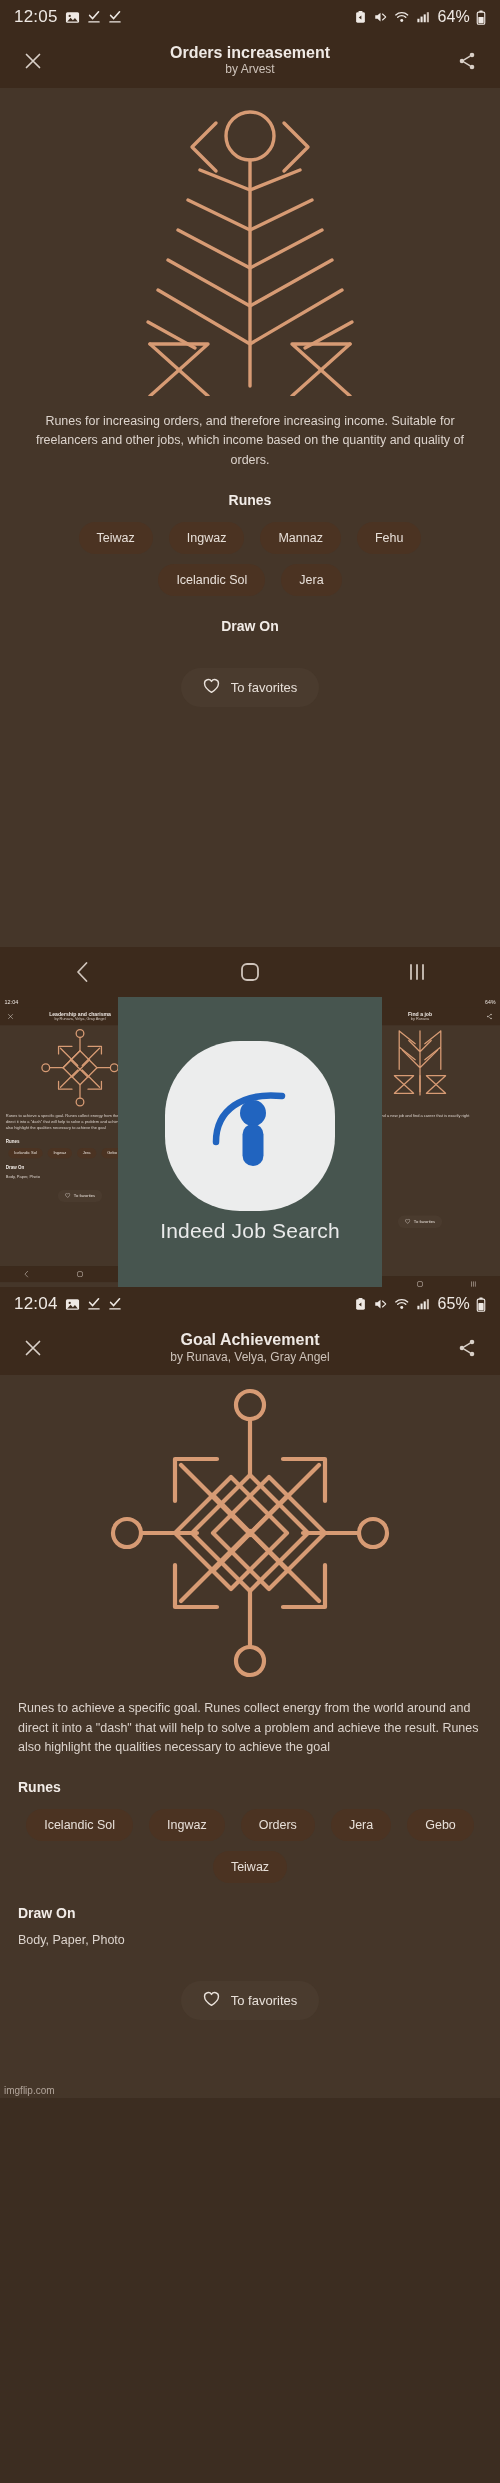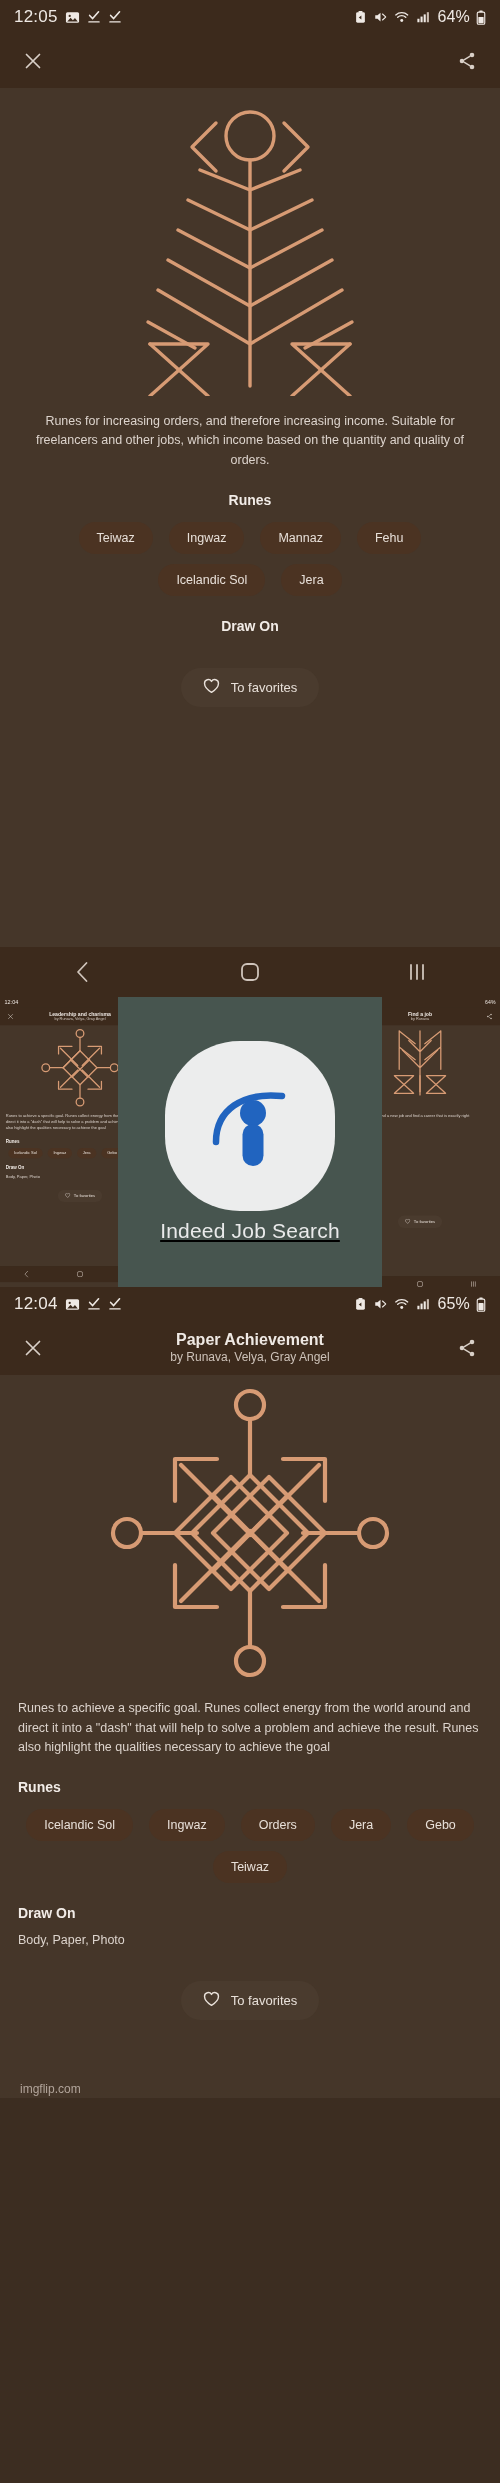--- a/index.html
+++ b/index.html
@@ -155,40 +155,39 @@
   .indeed-card {
     position: absolute;
     left: 118px; top: 0;
     width: 264px; height: 290px;
     background: #47554f;
     display: flex;
     flex-direction: column;
     align-items: center;
     justify-content: center;
     gap: 8px;
-    text-decoration: underline;
   }
   .indeed-logo {
     width: 170px; height: 170px;
     background: #eceded;
     border-radius: 44%;
     display: flex; align-items: center; justify-content: center;
   }
   .indeed-name {
     color: #e9eaea;
     font-size: 21px;
     letter-spacing: .2px;
   }
 
   .watermark {
     position: absolute;
-    left: 20px;
+    left: 4px;
     bottom: 2px;
     color: #b7aaa0;
-    font-size: 12px;
+    font-size: 10px;
     opacity: .95;
   }
   .gapfill { background: #453629; }
 </style>
 </head>
 <body>
 
 <div class="page">
 
   <div class="statusbar">
@@ -254,20 +253,22 @@
     </div>
   </div>
 
   <div class="appbar">
     <div class="icon-btn">
       <svg width="20" height="20" viewBox="0 0 20 20">
           <path d="M3.5 3.5L16.5 16.5M16.5 3.5L3.5 16.5" stroke="#d9d0c8" stroke-width="1.7" stroke-linecap="round"></path>
         </svg>
     </div>
     <div class="ttl-wrap">
+      <div class="ttl">Orders increasement</div>
+      <div class="sub">by Arvest</div>
     </div>
     <div class="icon-btn right">
       <svg width="20" height="20" viewBox="0 0 20 20">
           <circle cx="15" cy="4" r="2.3" fill="#d9d0c8"></circle>
           <circle cx="15" cy="16" r="2.3" fill="#d9d0c8"></circle>
           <circle cx="5" cy="10" r="2.3" fill="#d9d0c8"></circle>
           <path d="M7 8.9L13.2 5.2M7 11.1L13.2 14.8" stroke="#d9d0c8" stroke-width="1.5"></path>
         </svg>
     </div>
   </div>
@@ -595,21 +596,21 @@
     </div>
   </div>
 
   <div class="appbar">
     <div class="icon-btn">
       <svg width="20" height="20" viewBox="0 0 20 20">
           <path d="M3.5 3.5L16.5 16.5M16.5 3.5L3.5 16.5" stroke="#d9d0c8" stroke-width="1.7" stroke-linecap="round"></path>
         </svg>
     </div>
     <div class="ttl-wrap">
-      <div class="ttl">Paper Achievement</div>
+      <div class="ttl">Goal Achievement</div>
       <div class="sub">by Runava, Velya, Gray Angel</div>
     </div>
     <div class="icon-btn right">
       <svg width="20" height="20" viewBox="0 0 20 20">
           <circle cx="15" cy="4" r="2.3" fill="#d9d0c8"></circle>
           <circle cx="15" cy="16" r="2.3" fill="#d9d0c8"></circle>
           <circle cx="5" cy="10" r="2.3" fill="#d9d0c8"></circle>
           <path d="M7 8.9L13.2 5.2M7 11.1L13.2 14.8" stroke="#d9d0c8" stroke-width="1.5"></path>
         </svg>
     </div>

